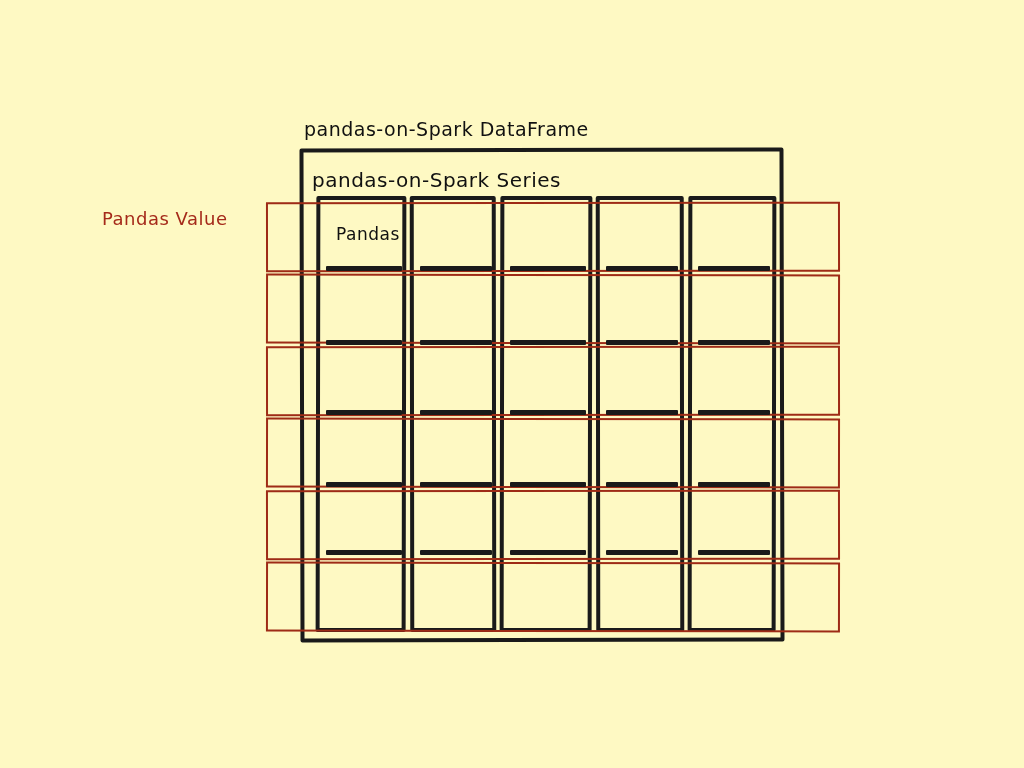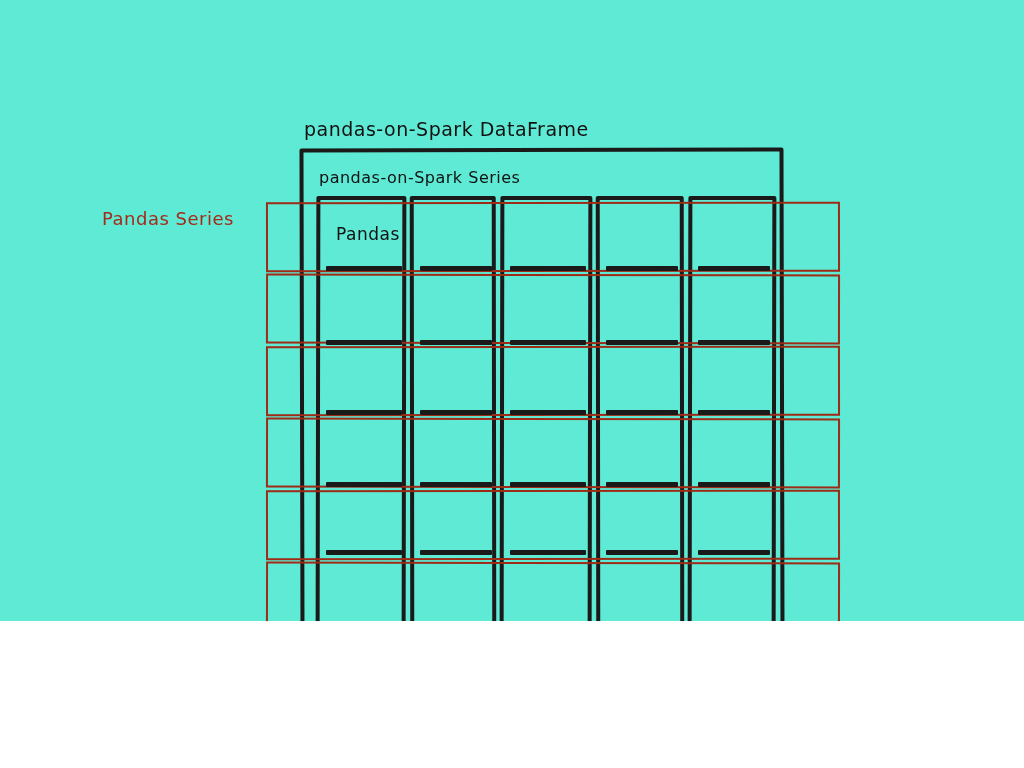--- a/index.html
+++ b/index.html
@@ -3,22 +3,22 @@
 <meta charset="utf-8">
 <style>
   html, body {
     margin: 0;
     padding: 0;
     background: #ffffff;
   }
   #canvas {
     position: relative;
     width: 1024px;
-    height: 621px;
-    background: #5eead4;
+    height: 768px;
+    background: #fef9c3;
     font-family: "DejaVu Sans", sans-serif;
     overflow: hidden;
   }
 
   
   .label {
     position: absolute;
     white-space: nowrap;
     font-family: "DejaVu Sans", sans-serif;
     letter-spacing: 0.5px;
@@ -29,23 +29,23 @@
   .label-red {
     color: #a52a1a;
   }
 
   #title-dataframe {
     left: 304px;
     top: 118px;
     font-size: 19px;
   }
   #title-series {
-    left: 319px;
+    left: 312px;
     top: 168px;
-    font-size: 16px;
+    font-size: 20px;
   }
   #label-pandas-series {
     left: 102px;
     top: 208px;
     font-size: 18px;
   }
   #label-value {
     left: 336px;
     top: 224px;
     font-size: 17px;
@@ -149,17 +149,17 @@
       <div class="tick" style="left: 420px; top: 550px; width: 72px;"></div>
       <div class="tick" style="left: 510px; top: 550px; width: 76px;"></div>
       <div class="tick" style="left: 606px; top: 550px; width: 72px;"></div>
       <div class="tick" style="left: 698px; top: 550px; width: 72px;"></div>
     </div>
 
   <div id="title-dataframe" class="label label-dark">pandas-on-Spark DataFrame</div>
 
   <div id="title-series" class="label label-dark">pandas-on-Spark Series</div>
 
-  <div id="label-pandas-series" class="label label-red">Pandas Series</div>
+  <div id="label-pandas-series" class="label label-red">Pandas Value</div>
 
   <div id="label-value" class="label label-dark">Pandas</div>
 
 </div>
 
 </body></html>

